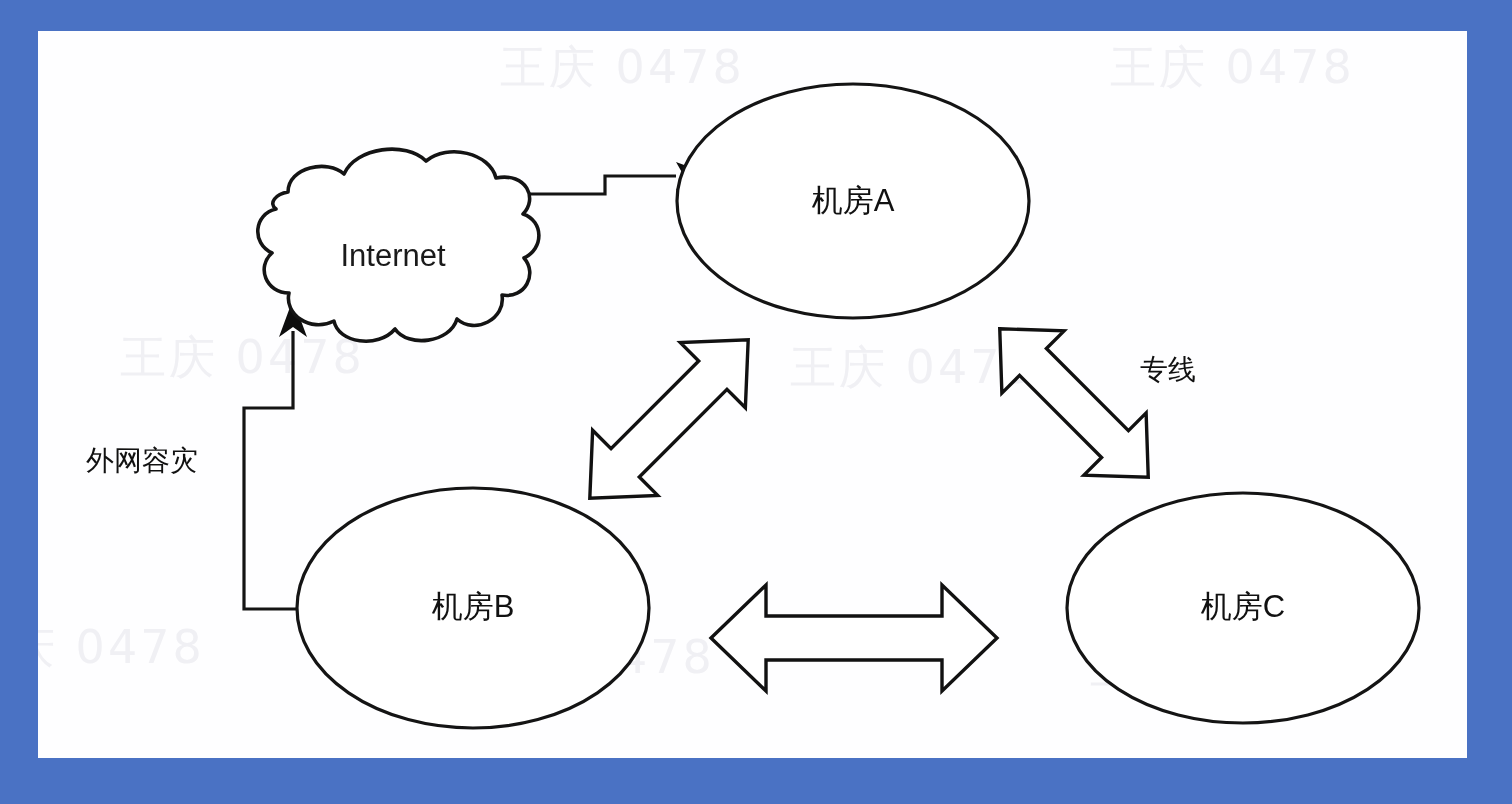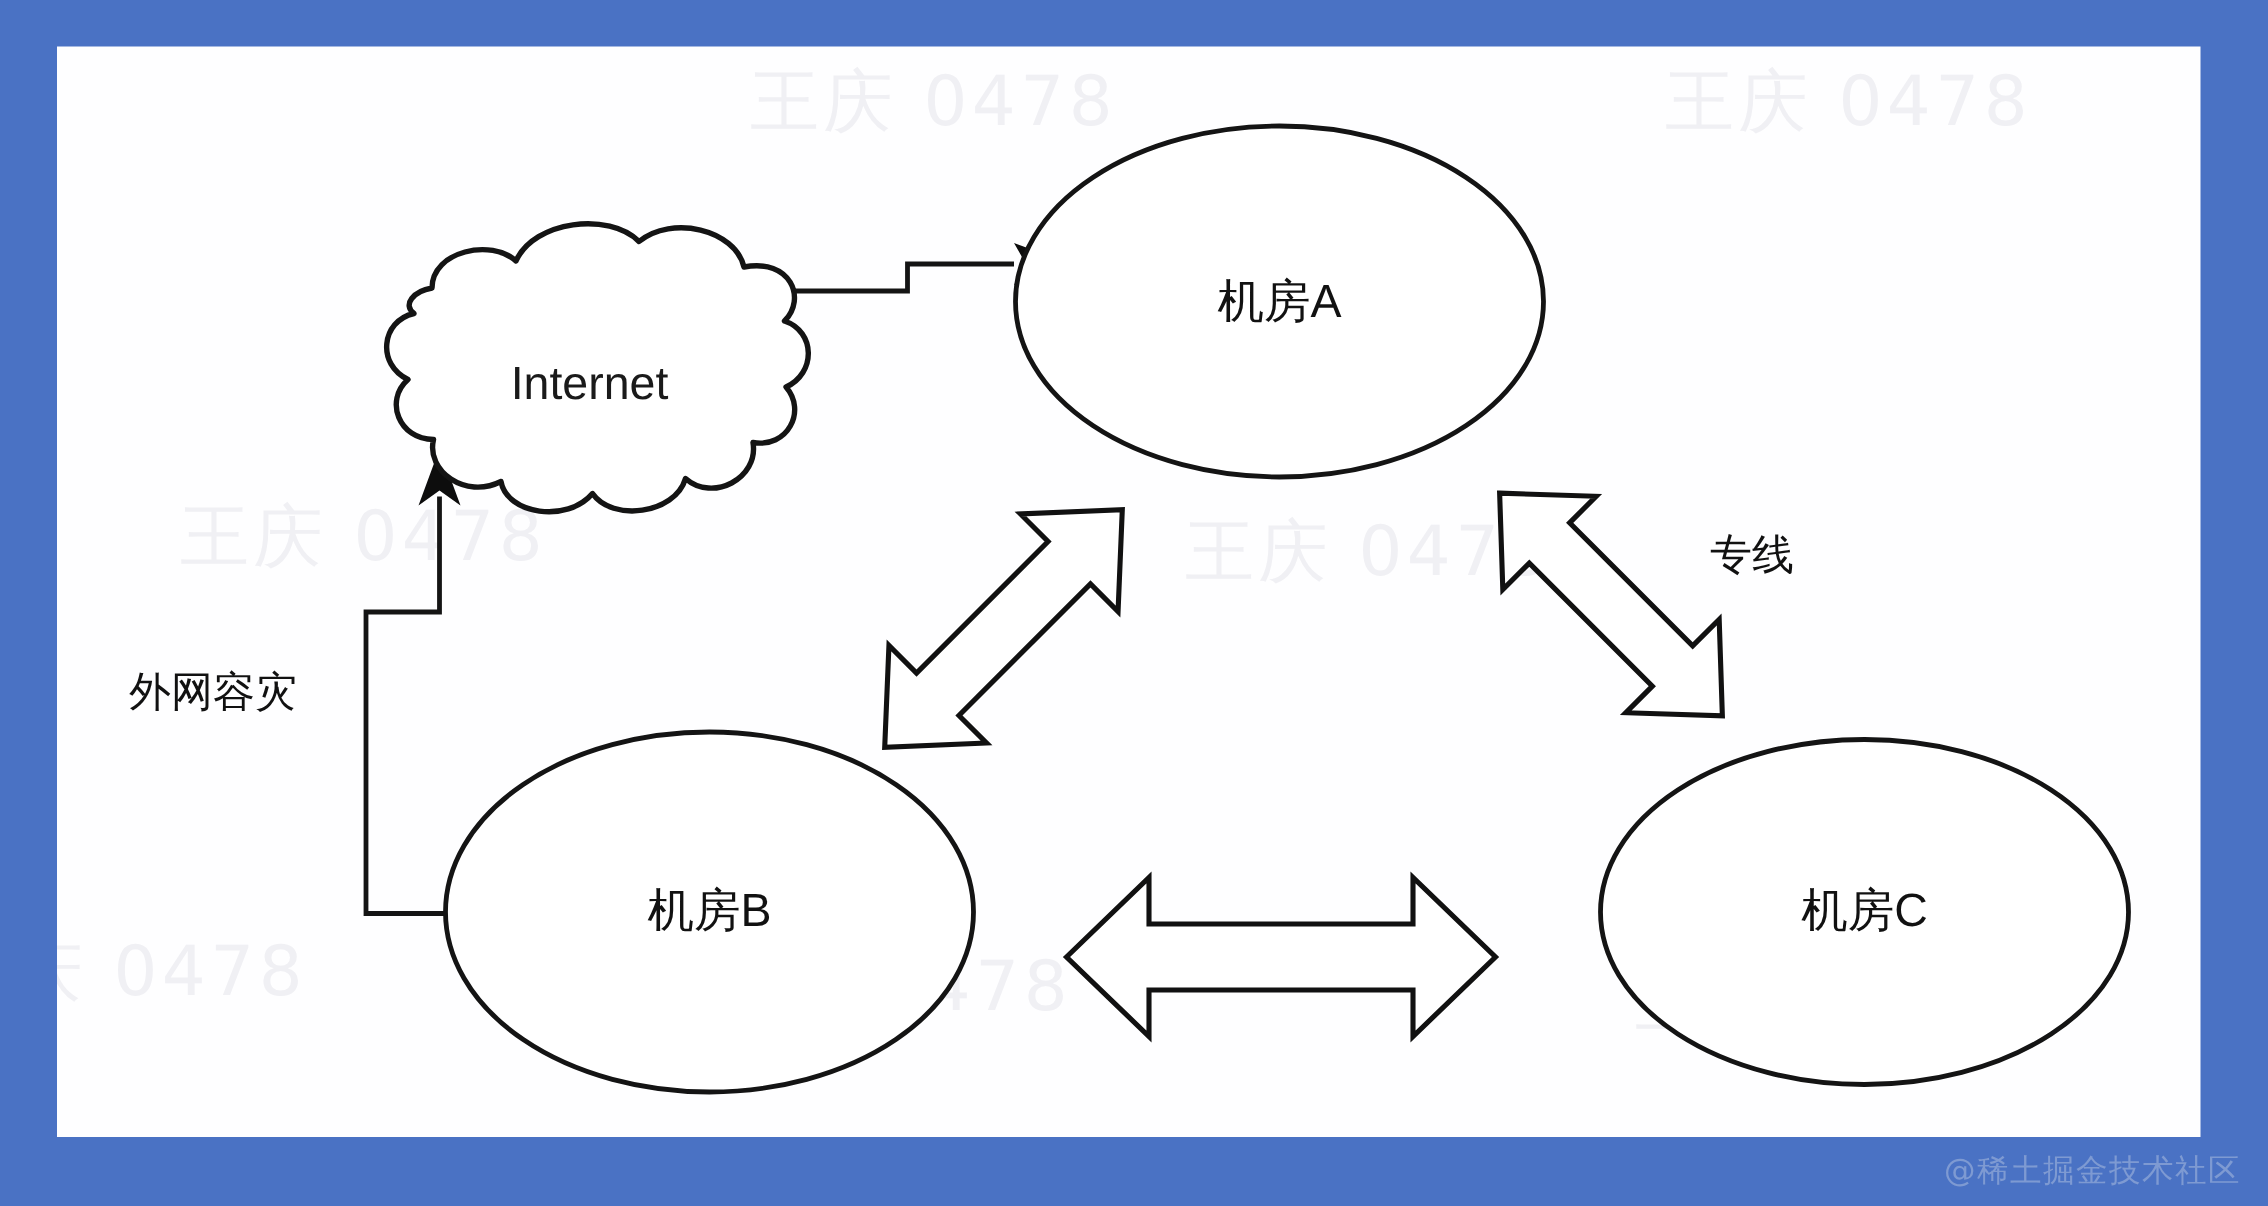--- a/index.html
+++ b/index.html
@@ -179,14 +179,13 @@
       </g>
       <text class="edge-label" x="1102" y="341">专线</text>
 
       <g transform="translate(816,607)">
         <polygon class="block-arrow" points="-143,0 -88,-53 -88,-22 88,-22 88,-53 143,0 88,53 88,22 -88,22 -88,53"></polygon>
       </g>
 
     </svg>
   </div>
 
-  <div id="attribution">@稀土掘金技术社区</div>
 </div>
 
 </body></html>

